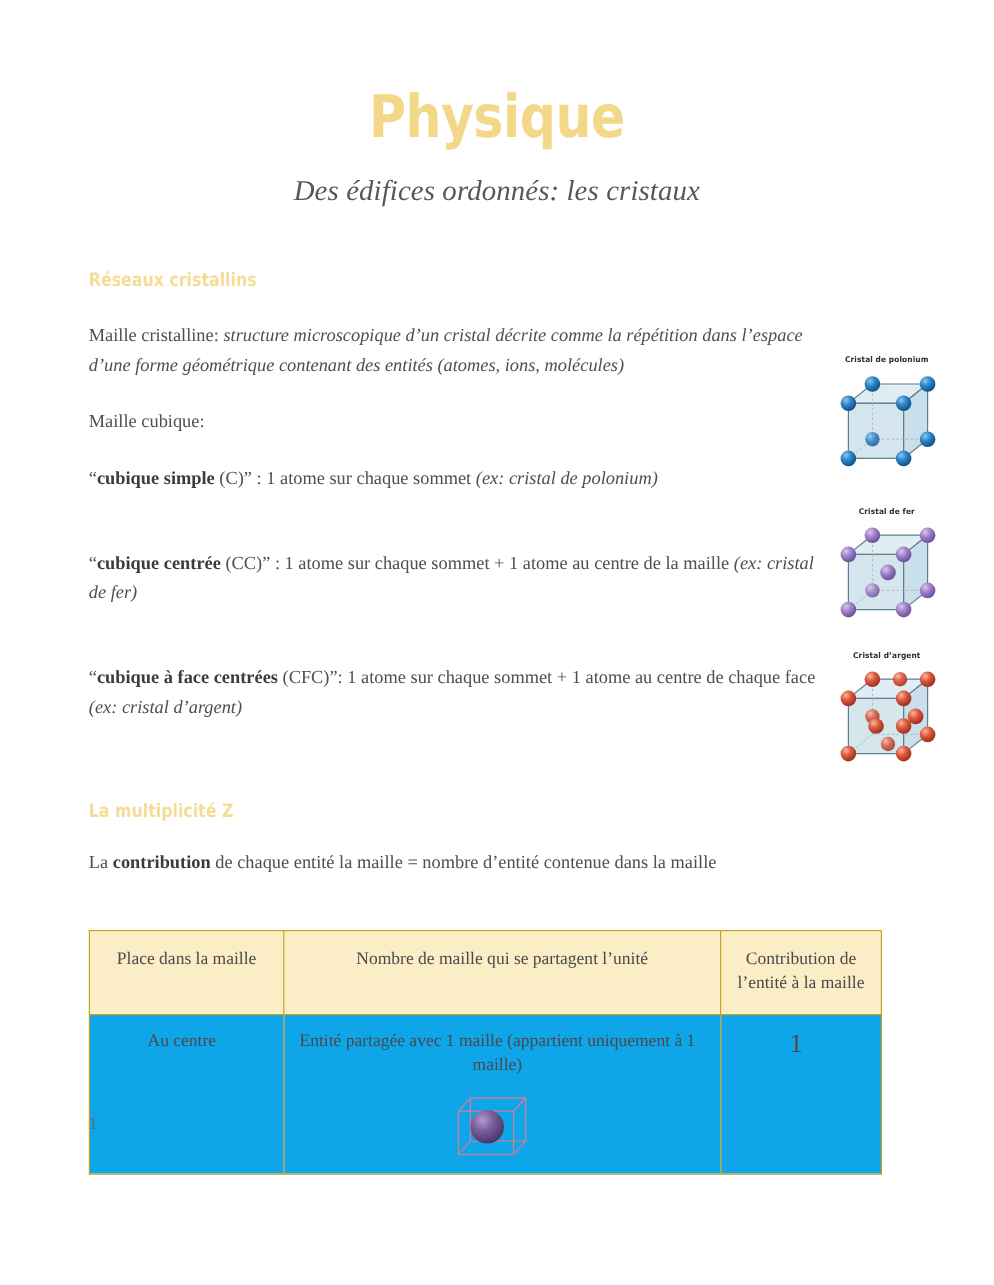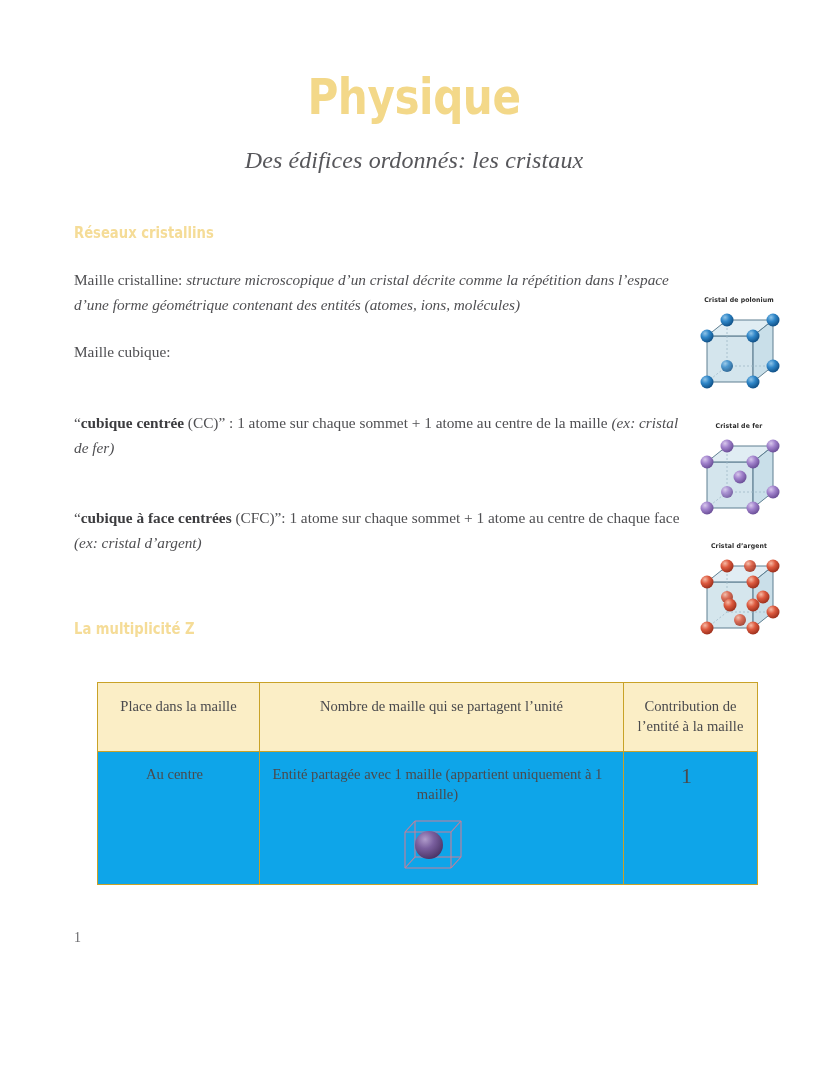--- a/index.html
+++ b/index.html
@@ -97,21 +97,20 @@
   #fig-polonium { left: 684px; top: 296px; }
   #fig-fer      { left: 684px; top: 422px; text-align: center; }
   #fig-argent   { left: 684px; top: 542px; }
 
   
   .table-wrap { padding-top: 44px; }
   table.multiplicite {
     border-collapse: collapse;
     width: 660px;
     table-layout: fixed;
-    margin-left: 23px;
   }
   table.multiplicite th,
   table.multiplicite td {
     border: 1px solid #c9a227;
     text-align: center;
     vertical-align: top;
     color: #4a4a4d;
   }
   table.multiplicite th {
     background: #fbeec6;
@@ -160,20 +159,23 @@
 
   <h2 id="heading-reseaux" class="section-heading">Réseaux cristallins</h2>
 
   <p class="para p-def">
     <span>Maille cristalline:</span>
     <i>structure microscopique d’un cristal décrite comme la répétition dans l’espace d’une forme géométrique contenant des entités (atomes, ions, molécules)</i>
   </p>
 
   <p class="para p-cubique">Maille cubique:</p>
 
+  <p class="para p-cs">
+    <span>“</span><b>cubique simple</b><span> (C)” : 1 atome sur chaque sommet </span><i>(ex: cristal de polonium)</i>
+  </p>
 
   <p class="para p-cc">
     <span>“</span><b>cubique centrée</b><span> (CC)” : 1 atome sur chaque sommet + 1 atome au centre de la maille </span><i>(ex: cristal de fer)</i>
   </p>
 
   <p class="para p-cfc">
     <span>“</span><b>cubique à face centrées</b><span> (CFC)”: 1 atome sur chaque sommet + 1 atome au centre de chaque face </span><i>(ex: cristal d’argent)</i>
   </p>
 
   <div id="fig-polonium" class="crystal-fig">
@@ -267,20 +269,23 @@
       <circle cx="20" cy="76" r="6.5" fill="url(#gAg)"></circle>
       <circle cx="66" cy="76" r="6.5" fill="url(#gAg)"></circle>
     </svg>
   </div>
 
   <div style="padding-top:64px;">
     <h2 id="heading-multiplicite" class="section-heading">La multiplicité Z</h2>
   </div>
 
 
+  <p class="para p-contrib">
+    <span>La </span><b>contribution</b><span> de chaque entité la maille = nombre d’entité contenue dans la maille</span>
+  </p>
 
   <div class="table-wrap">
     <table class="multiplicite">
       <thead>
         <tr>
           <th class="col-place">Place dans la maille</th>
           <th class="col-nombre">Nombre de maille qui se partagent l’unité</th>
           <th class="col-contrib">Contribution de l’entité à la maille</th>
         </tr>
       </thead>

